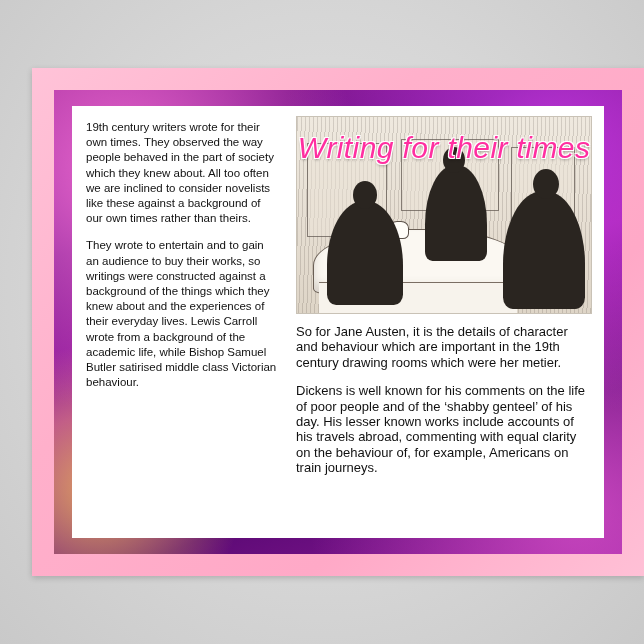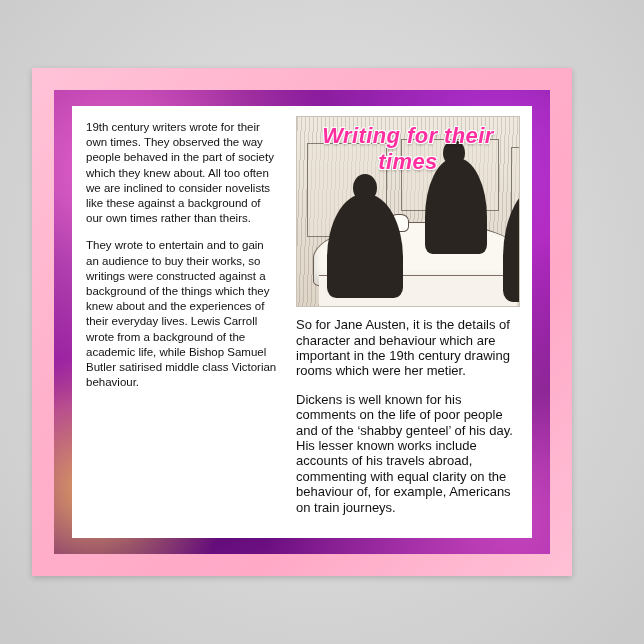--- a/index.html
+++ b/index.html
@@ -20,21 +20,21 @@
     width: 644px;
     height: 644px;
     background: radial-gradient(ellipse at 50% 45%, #e2e2e2 0%, #d6d6d6 55%, #c9c9c9 100%);
   }
 
   
   .poster {
     position: absolute;
     left: 32px;
     top: 68px;
-    width: 540px;
+    width: 612px;
     height: 508px;
     background: #ffb6cf;
     box-shadow: 0 2px 6px rgba(0,0,0,0.18);
   }
 
   
   .mat {
     position: absolute;
     left: 0; top: 0;
     width: 100%; height: 100%;
@@ -159,26 +159,26 @@
   .fig-dress {
     border-radius: 48% 48% 12% 12% / 62% 62% 10% 10%;
   }
   .fig-head {
     border-radius: 50%;
   }
   .illus-title {
     position: absolute;
     left: 0;
     right: 0;
-    top: 6px;
+    top: 14px;
     text-align: center;
     font-family: "Liberation Sans", sans-serif;
-    font-weight: bold;
+    font-weight: normal;
     font-style: italic;
-    font-size: 22px;
+    font-size: 30px;
     letter-spacing: 0.4px;
     color: #ff2fa0;
     text-shadow:
       -1px -1px 0 #ffffff,
       1px -1px 0 #ffffff,
       -1px  1px 0 #ffffff,
       1px  1px 0 #ffffff,
       0 2px 3px rgba(0,0,0,0.35);
     z-index: 5;
   }

